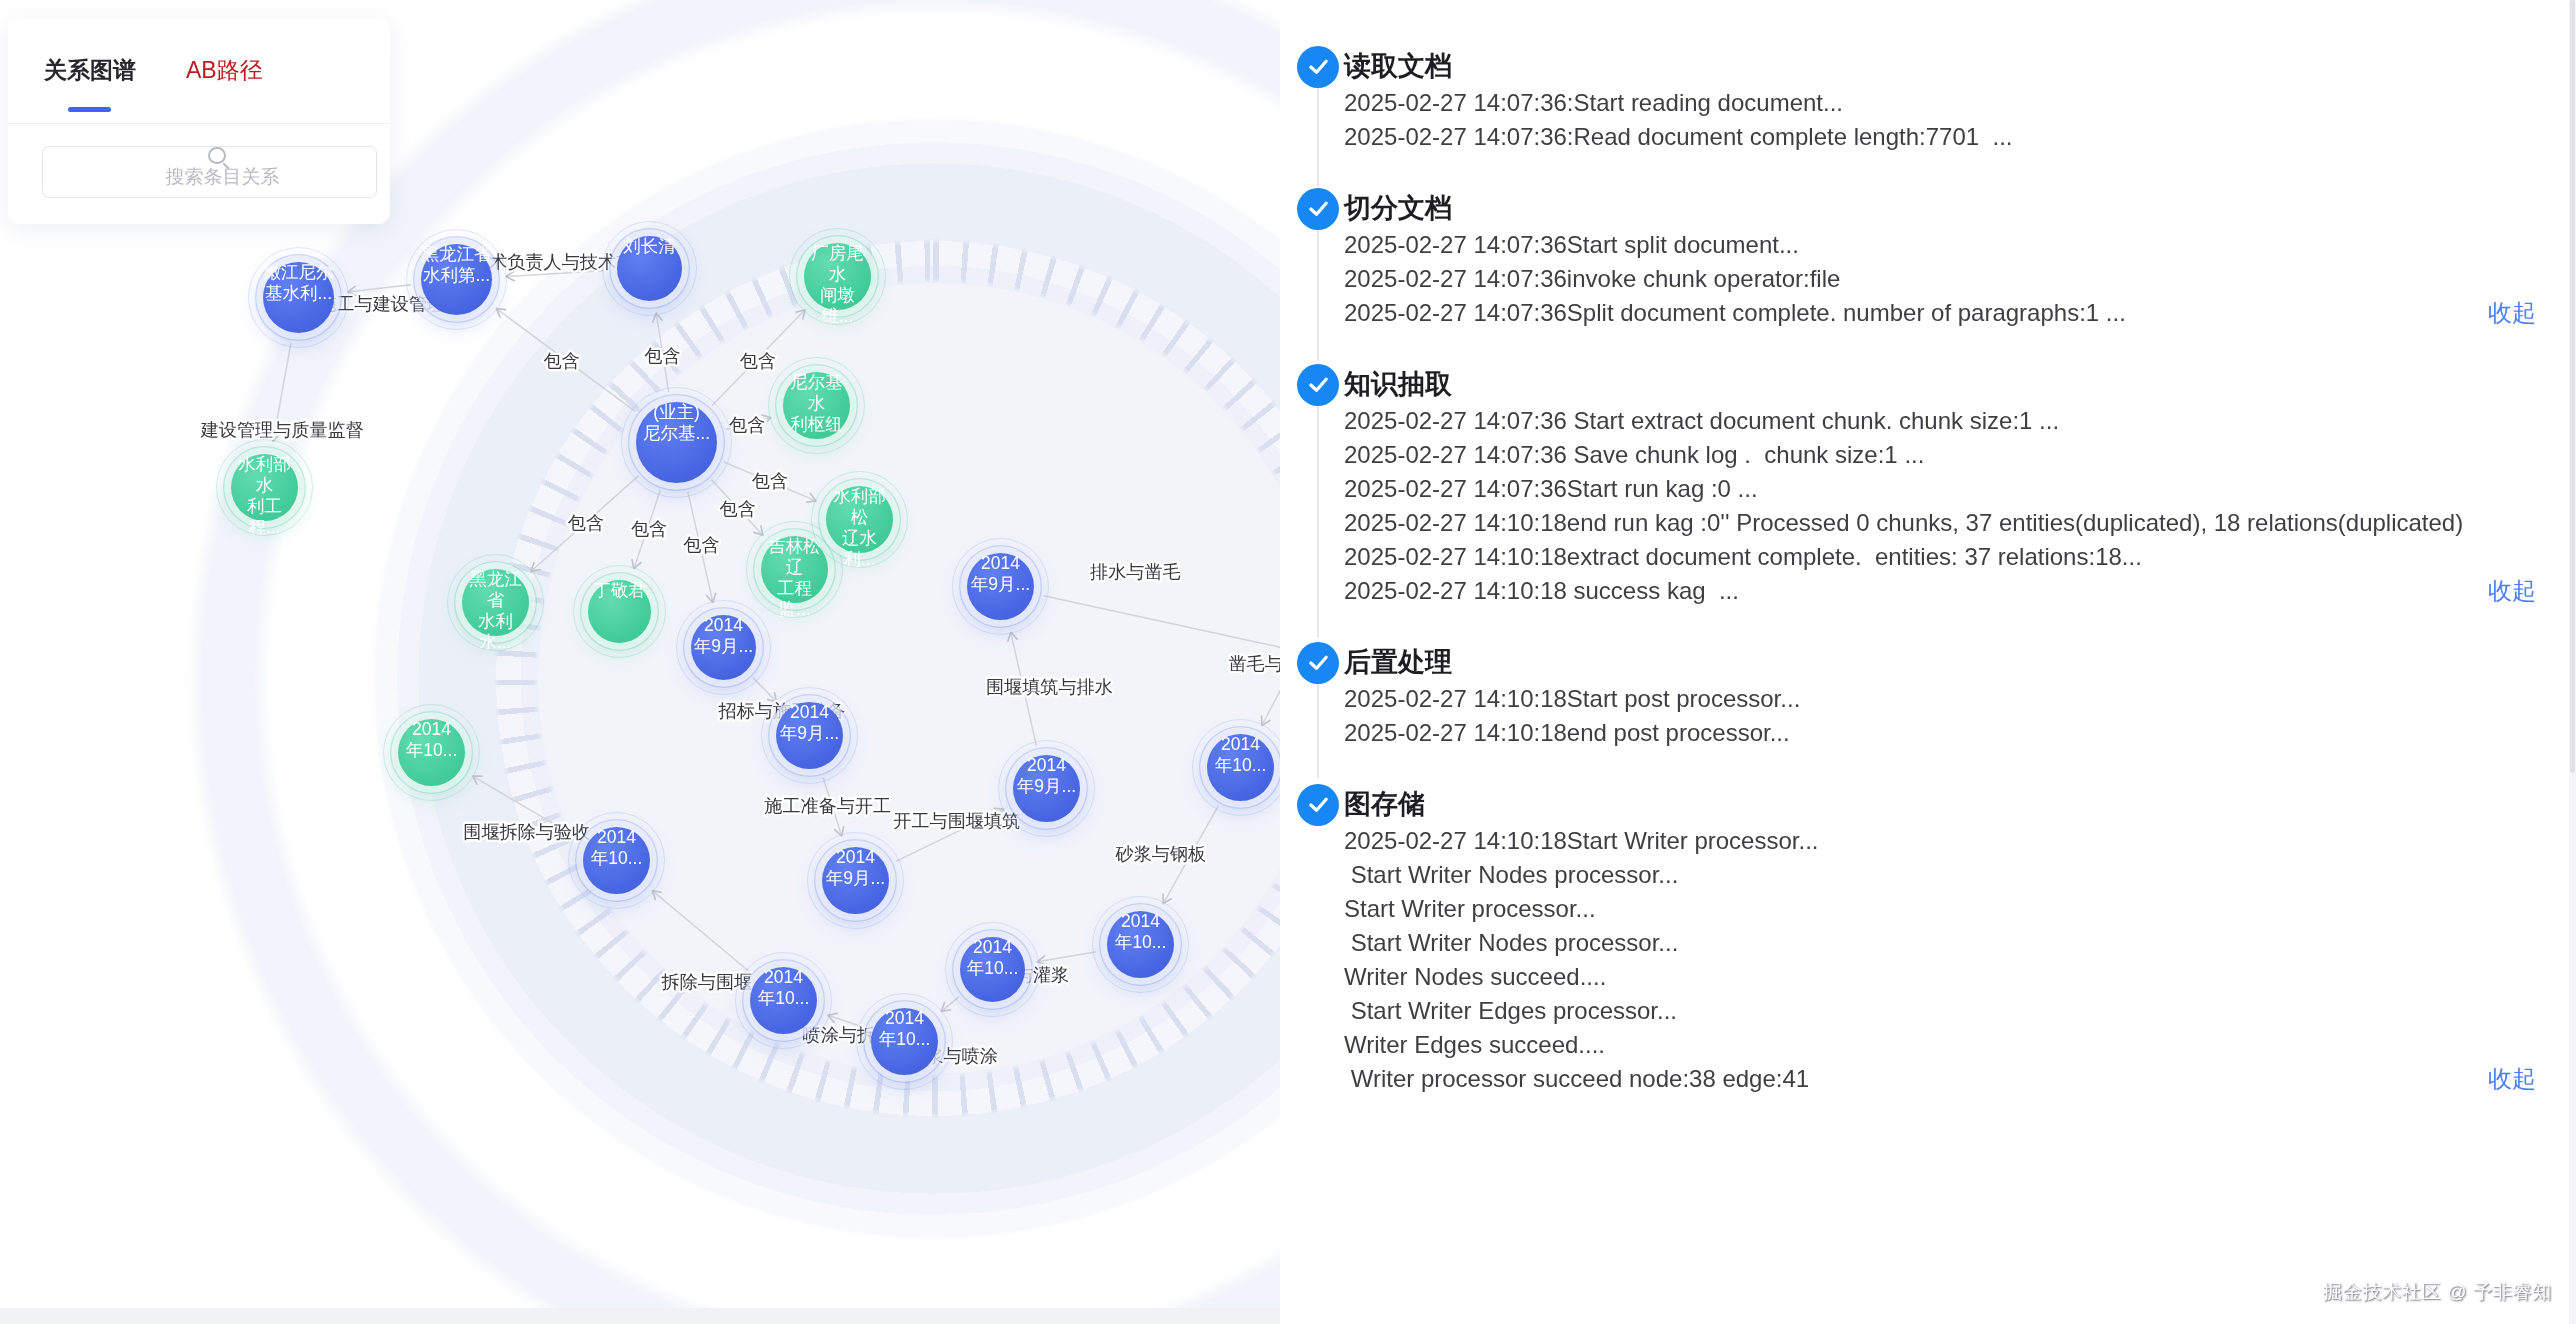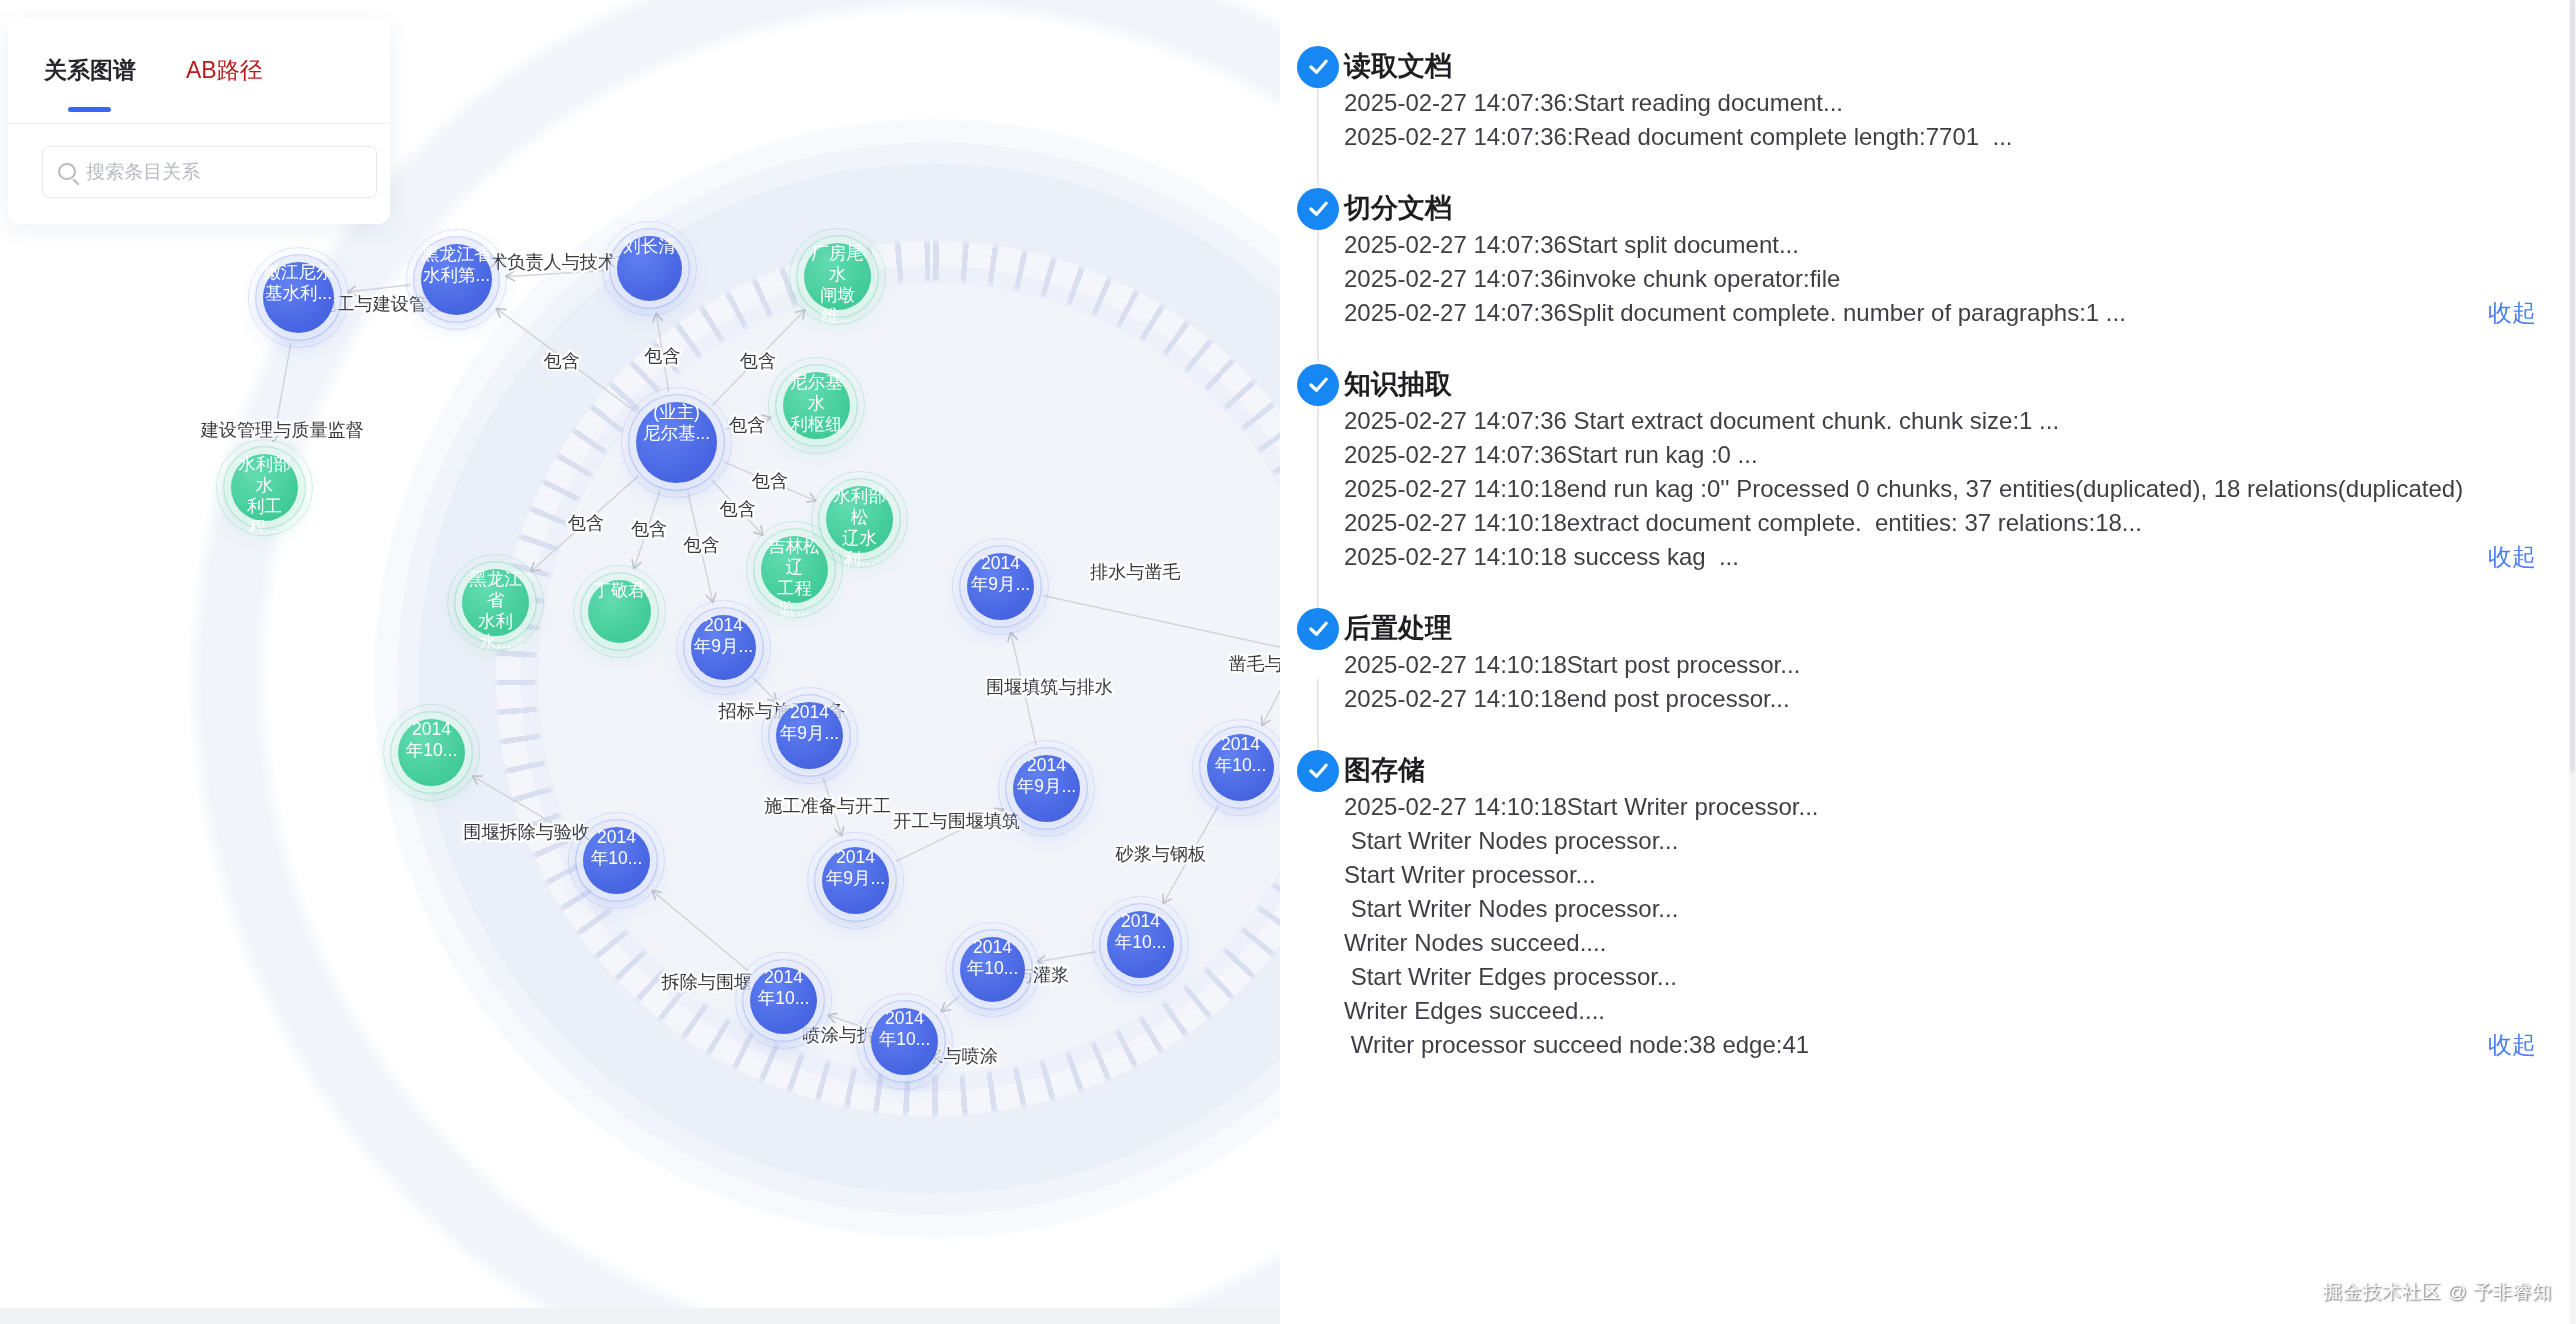--- a/index.html
+++ b/index.html
@@ -34,21 +34,21 @@
 
   
   #tool-card { position:absolute; left:8px; top:17.5px; width:382px; height:206px; background:#fff; z-index:10;
     border-radius:12px; box-shadow:0 5.4px 23px rgba(40,60,110,.08); }
   #tabs-row { position:relative; height:106px; border-bottom:1.3px solid #f0f0f2; display:flex; align-items:center; padding-left:36px;gap:7px; }
   .tab { font-size:23px; margin-right:43px; cursor:pointer; }
   .tab.active { color:#26262c; font-weight:bold; }
   .tab.inactive { color:#b91c1c; }
   #ink-bar { position:absolute; left:60px; bottom:10.8px; width:43px; height:4.7px; border-radius:2.7px; background:#3a66f1; }
   #search-box { position:absolute; left:34px; top:128px; width:335px; height:52px; border:1.3px solid #e4e5e9;
-    border-radius:6.7px; display:flex; align-items:center; padding-left:15px; background:#fff; }
+    border-radius:6.7px; display:flex; align-items:center; padding-left:15px; background:#fff;flex-direction:column; }
   #search-icon { width:17.5px; height:17.5px; border:2px solid #b9bbc2; border-radius:50%; position:relative; flex:none; }
   #search-icon::after { content:''; position:absolute; width:2px; height:8px; background:#b9bbc2; left:15px; top:13.4px; transform:rotate(-45deg); }
   #search-placeholder { color:#b9bbc2; font-size:19px; margin-left:10.8px; }
 
   
   #graph-hscroll { position:absolute; left:0; bottom:0; width:1280px; height:16px; background:#f1f2f5; z-index:9; }
 
   
   #log-panel { position:absolute; left:1280px; top:0; right:0; bottom:0; background:#fff; }
   #steps { position:absolute; left:0; top:47px; right:40px; }
@@ -248,20 +248,21 @@
           <span class="collapse-link">收起</span>
         </div>
         <div class="step">
           <div class="step-icon">
             <svg viewBox="0 0 24 24">
               <polyline points="4,12.5 10,18 20,6.5" fill="none" stroke="#fff" stroke-width="3.4" stroke-linecap="round" stroke-linejoin="round"></polyline>
             </svg>
           </div>
           <div class="step-title">知识抽取</div>
           <div class="log-line">2025-02-27 14:07:36 Start extract document chunk. chunk size:1 ...</div>
+          <div class="log-line">2025-02-27 14:07:36 Save chunk log .  chunk size:1 ...</div>
           <div class="log-line">2025-02-27 14:07:36Start run kag :0 ...</div>
           <div class="log-line">2025-02-27 14:10:18end run kag :0'' Processed 0 chunks, 37 entities(duplicated), 18 relations(duplicated)</div>
           <div class="log-line">2025-02-27 14:10:18extract document complete.  entities: 37 relations:18...</div>
           <div class="log-line">2025-02-27 14:10:18 success kag  ...</div>
           <span class="collapse-link">收起</span>
         </div>
         <div class="step">
           <div class="step-icon">
             <svg viewBox="0 0 24 24">
               <polyline points="4,12.5 10,18 20,6.5" fill="none" stroke="#fff" stroke-width="3.4" stroke-linecap="round" stroke-linejoin="round"></polyline>

